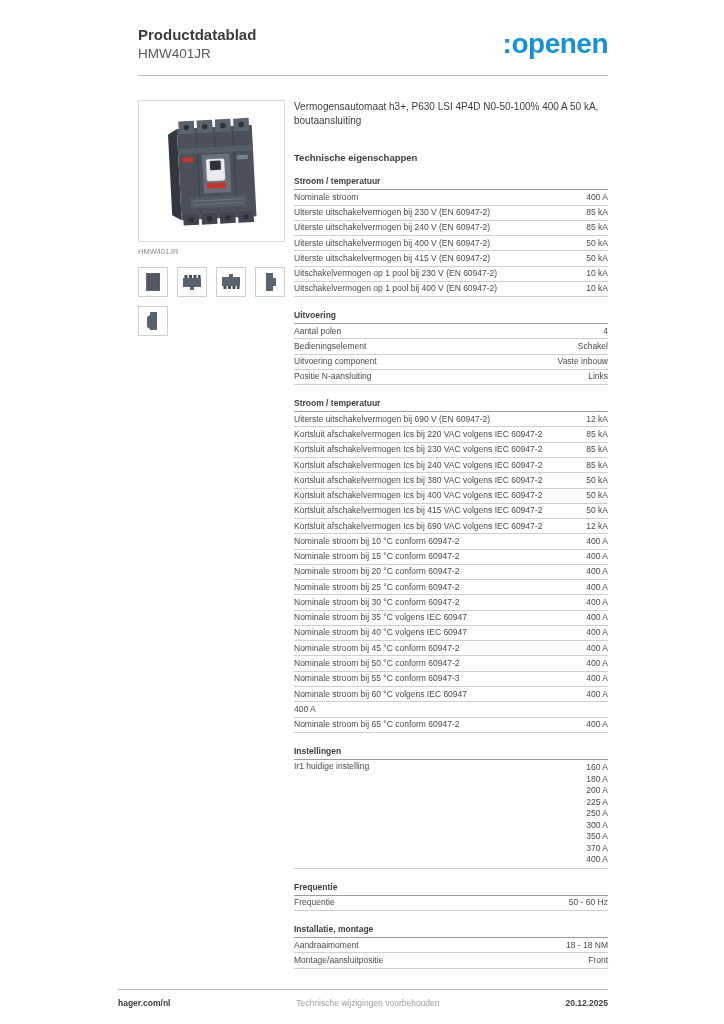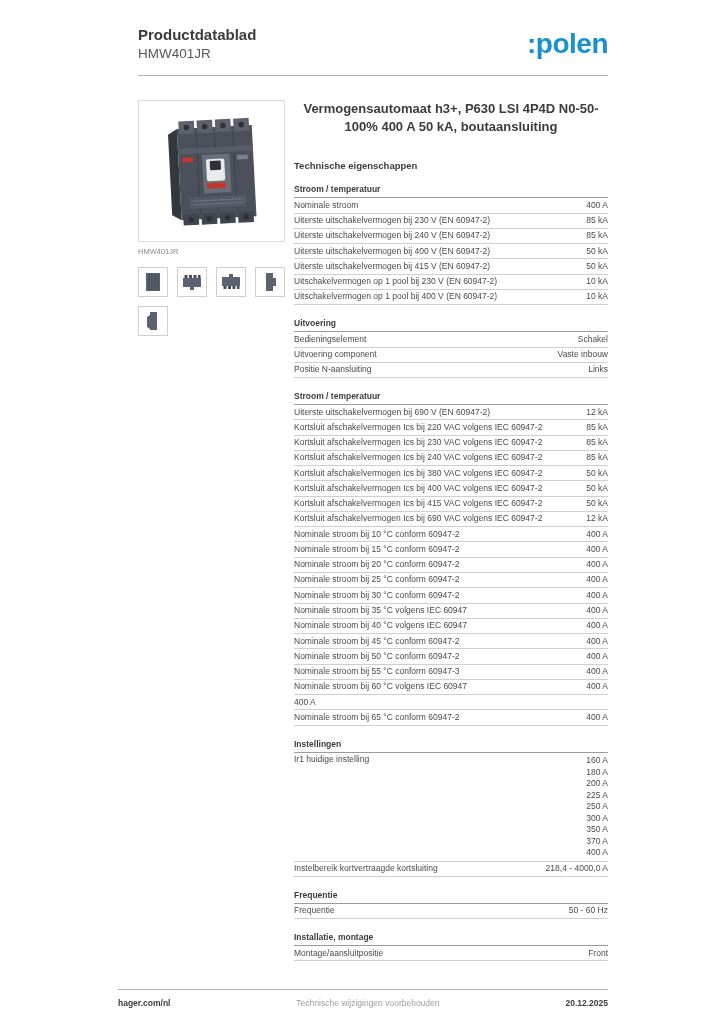--- a/index.html
+++ b/index.html
@@ -38,21 +38,21 @@
 
   .thumbs { margin-top: 11px; display: flex; flex-wrap: wrap; gap: 9px; width: 148px; }
   .thumb {
     width: 30px; height: 30px;
     border: 1px solid #cfcfcf; background: #fff;
     display: flex; align-items: center; justify-content: center;
   }
   .thumb svg { width: 24px; height: 24px; }
 
   
-  .title { font-size: 13px; font-weight: bold; color: #3c3c3c; line-height: 1.35; text-align: center; }
+  .title { font-size: 10px; font-weight: normal; color: #3c3c3c; line-height: 1.35; }
   .tech-heading { margin-top: 25px; font-size: 9.5px; font-weight: bold; color: #3c3c3c; }
 
   .section { margin-top: 13px; }
   .section-heading {
     font-size: 8.5px; font-weight: bold; color: #3c3c3c;
     padding-bottom: 3px; border-bottom: 1px solid #9b9b9b;
   }
   .row {
     display: flex; justify-content: space-between; align-items: flex-start;
     font-size: 8.5px; color: #4a4a4a;
@@ -79,21 +79,21 @@
 </head>
 <body>
 
 <div class="page">
 
   <div class="header">
     <div>
       <div class="doc-type">Productdatablad</div>
       <div class="product-ref">HMW401JR</div>
     </div>
-    <div class="logo" id="brand-logo" style="color: rgb(23, 145, 208);">:polen</div>
+    <div class="logo" id="brand-logo" style="color: rgb(23, 145, 208);">:openen</div>
   </div>
   <div class="header-rule"></div>
 
   <div class="main">
 
     <div class="left-col">
       <div class="image-box">
         <svg viewBox="0 0 140 132">
           <g transform="rotate(-3 70 66)">
 
@@ -235,20 +235,24 @@
               <span class="label">Uitschakelvermogen op 1 pool bij 230 V (EN 60947-2)</span>
               <span class="value">10 kA</span>
             </div>
             <div class="row">
               <span class="label">Uitschakelvermogen op 1 pool bij 400 V (EN 60947-2)</span>
               <span class="value">10 kA</span>
             </div>
           </div>
           <div class="section">
             <div class="section-heading">Uitvoering</div>
+            <div class="row">
+              <span class="label">Aantal polen</span>
+              <span class="value">4</span>
+            </div>
             <div class="row">
               <span class="label">Bedieningselement</span>
               <span class="value">Schakel</span>
             </div>
             <div class="row">
               <span class="label">Uitvoering component</span>
               <span class="value">Vaste inbouw</span>
             </div>
             <div class="row">
               <span class="label">Positie N-aansluiting</span>
@@ -350,34 +354,34 @@
                 <div>180 A</div>
                 <div>200 A</div>
                 <div>225 A</div>
                 <div>250 A</div>
                 <div>300 A</div>
                 <div>350 A</div>
                 <div>370 A</div>
                 <div>400 A</div>
               </span>
             </div>
-            <div class="row">
-              <span class="label">Instelbereik kortvertraagde kortsluiting</span>
-              <span class="value">218,4 - 4000,0 A</span>
-            </div>
           </div>
           <div class="section">
             <div class="section-heading">Frequentie</div>
             <div class="row">
               <span class="label">Frequentie</span>
               <span class="value">50 - 60 Hz</span>
             </div>
           </div>
           <div class="section">
             <div class="section-heading">Installatie, montage</div>
+            <div class="row">
+              <span class="label">Aandraaimoment</span>
+              <span class="value">18 - 18 NM</span>
+            </div>
             <div class="row">
               <span class="label">Montage/aansluitpositie</span>
               <span class="value">Front</span>
             </div>
           </div>
         </div>
     </div>
   </div>
 
   <div class="footer">

